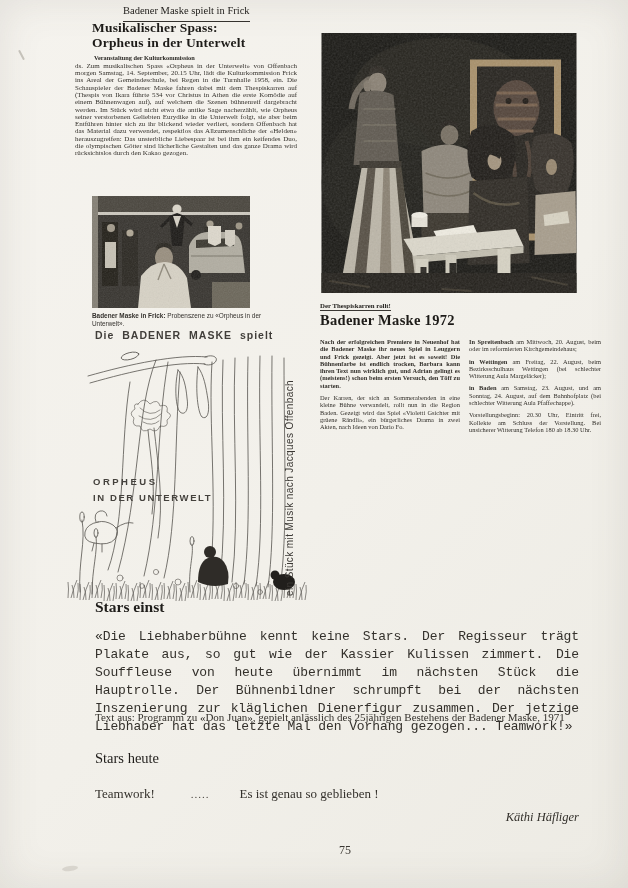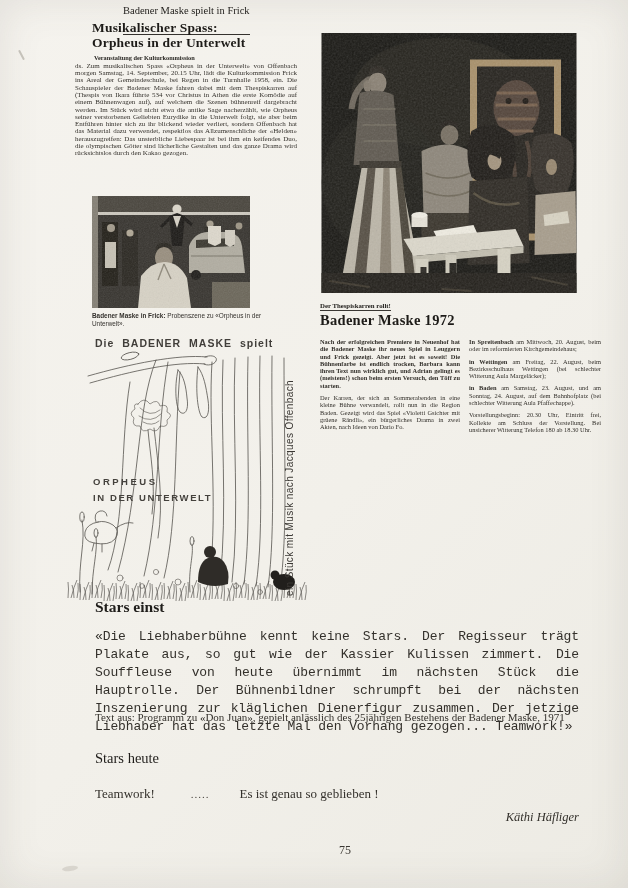--- a/index.html
+++ b/index.html
@@ -5,33 +5,33 @@
   html,body{margin:0;padding:0;background:#d8d5cf;}
   .page{
     position:relative;width:628px;height:888px;overflow:hidden;
     background:linear-gradient(135deg,#f5f3ee 0%,#f2f0ea 55%,#edebe4 100%);
     box-shadow:inset 0 0 40px rgba(90,85,75,.12);
     font-family:"Liberation Serif",serif;color:#2b2926;
   }
   .abs{position:absolute;}
   
   .kicker{left:123px;top:5px;font-size:10.5px;color:#24221f;
-    border-bottom:1px solid #35322e;padding-bottom:18px;}
+    border-bottom:1px solid #35322e;padding-bottom:5px;}
   .article{left:75px;top:20px;width:222px;}
   .article h1{margin:0 0 0 17px;font-size:13.5px;line-height:1.14;color:#1d1b18;letter-spacing:.2px;}
   .article .subhead{display:block;margin:3px 0 2px 19px;font-size:6.3px;font-weight:bold;color:#2a2824;}
   .article .body{font-size:7px;line-height:7.3px;text-align:justify;color:#35322d;
     -webkit-hyphens:auto;hyphens:auto;}
   
   .photo-left{left:92px;top:196px;width:158px;height:112px;}
   .caption-left{left:92px;top:312px;width:202px;font-family:"Liberation Sans",sans-serif;
     font-size:6.4px;line-height:8px;color:#34312d;}
   .caption-left b{font-weight:bold;}
   
-  .poster-head{left:95px;top:337px;font-family:"Liberation Sans",sans-serif;
+  .poster-head{left:95px;top:329px;font-family:"Liberation Sans",sans-serif;
     font-weight:bold;font-size:10.5px;letter-spacing:1px;word-spacing:4px;color:#413e3a;}
   .poster{left:60px;top:342px;width:248px;height:262px;}
   .poster-title{font-family:"Liberation Sans",sans-serif;font-size:9.5px;font-weight:bold;
     letter-spacing:2.5px;fill:#45423d;}
   .poster-title2{font-family:"Liberation Sans",sans-serif;font-size:9.5px;font-weight:bold;
     letter-spacing:1.6px;fill:#45423d;}
   .vertical-note{left:289px;top:488px;transform:translate(-50%,-50%) rotate(-90deg);
     white-space:nowrap;font-family:"Liberation Sans",sans-serif;font-size:10px;
     letter-spacing:.4px;color:#3b3834;}
   

